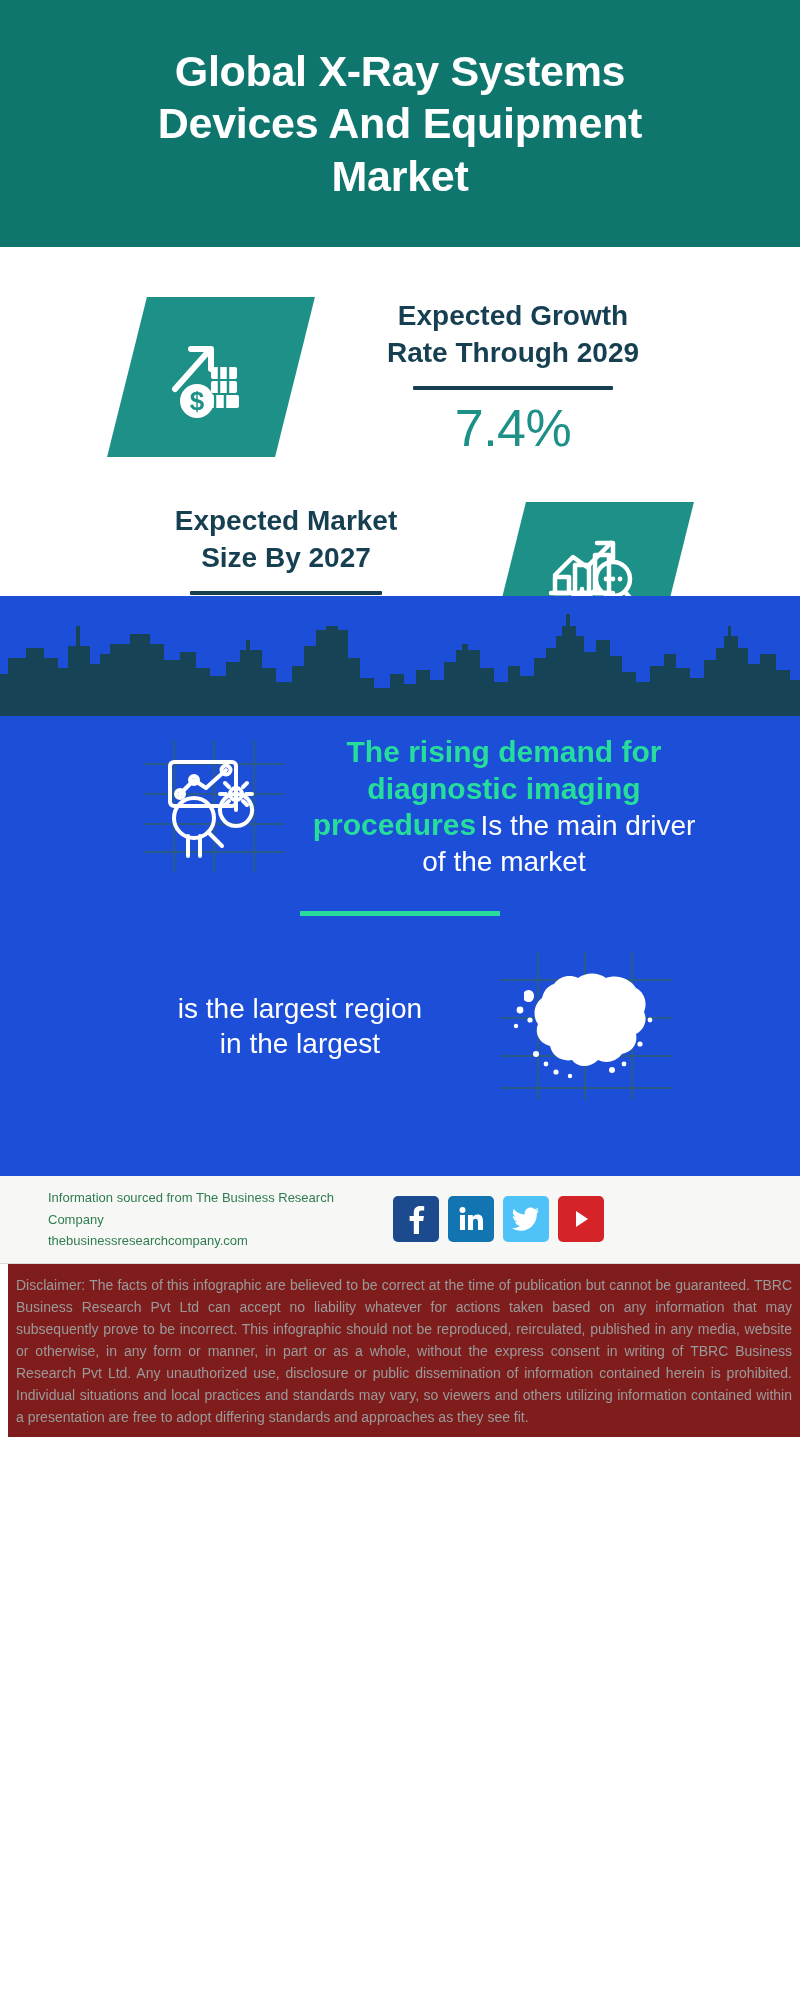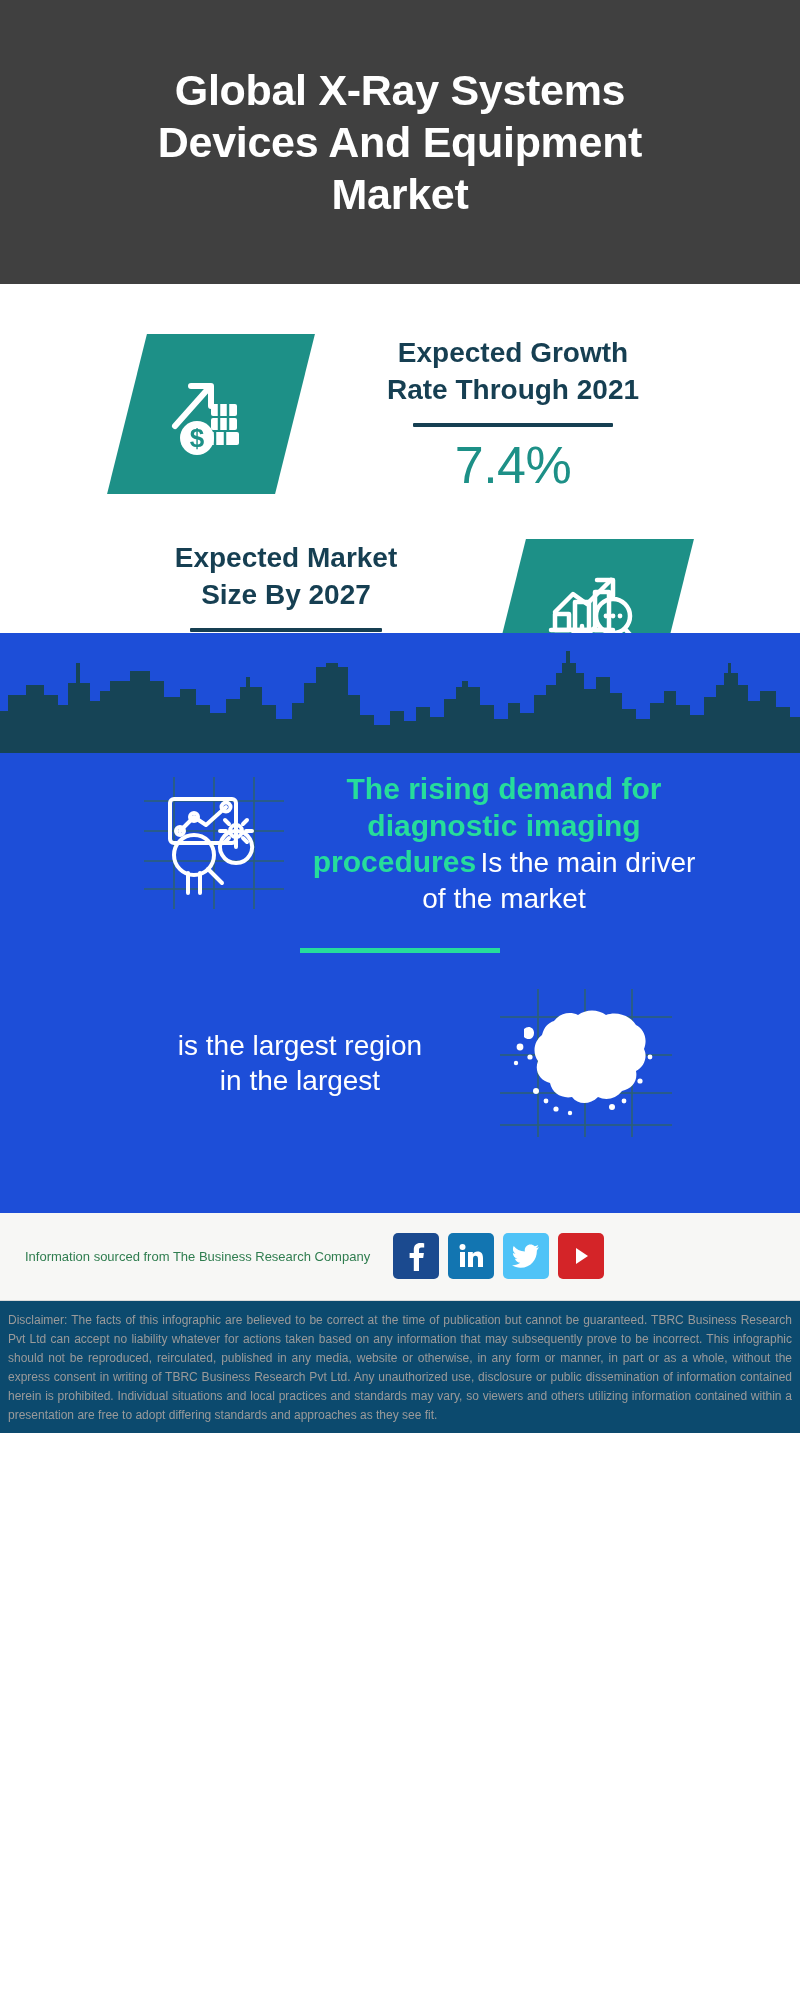--- a/index.html
+++ b/index.html
@@ -8,22 +8,22 @@
     font-family:"Liberation Sans", sans-serif;
     background:#ffffff;
     width:800px; height:2000px;
     overflow:hidden;
     position:relative;
   }
   .page { width:800px; height:2000px; position:relative; }
 
   
   .header {
-    background:#404040;
-    height:284px;
+    background:#0f766e;
+    height:247px;
     display:flex; align-items:center; justify-content:center;
     padding:0 90px;
   }
   .header-title {
     color:#ffffff;
     font-size:43px;
     font-weight:bold;
     line-height:1.21;
     text-align:center;
     letter-spacing:-0.3px;
@@ -123,44 +123,45 @@
   .region-accent {
     color:#26dd9b; font-size:31px; font-weight:bold; line-height:1.25;
   }
   .map-ico { width:190px; height:160px; flex:none; margin-left:10px; }
 
   
   .footer-band {
     background:#f7f7f5;
     height:88px;
     display:flex; align-items:center;
-    padding-left:25px;
+    padding-left:48px;
     border-bottom:1px solid #dadada;
   }
   .footer-src {
     color:#2f7d4f;
     font-size:13px;
     line-height:1.65;
     flex:1;
   }
   .socials { display:flex; gap:9px; margin-right:196px; }
   .social { width:46px; height:46px; border-radius:5px; display:flex; align-items:center; justify-content:center; }
   .s-fb { background:#1b4a8f; }
   .s-li { background:#1275b1; }
   .s-tw { background:#4fc3f7; }
   .s-yt { background:#d42428; }
 
   .disclaimer {
-    background:#0c4a6e;
+    background:#7f1d1d;
     color:#9a9a9a;
-    font-size:12px;
+    font-size:14px;
     line-height:1.58;
     padding:10px 8px 8px 8px;
     text-align:justify;
     font-family:"Liberation Sans", sans-serif;
+    margin-left:8px;
   }
 </style>
 </head>
 <body>
 
 <div class="page">
 
   <div class="header">
     <div class="header-title">Global X-Ray Systems Devices And Equipment Market</div>
   </div>
@@ -188,21 +189,21 @@
               <line x1="52" y1="68" x2="52" y2="81"></line>
               <line x1="62" y1="68" x2="62" y2="81"></line>
             </g>
             <circle cx="34" cy="74" r="17" fill="#ffffff"></circle>
             <text x="34" y="83" font-size="26" font-weight="bold" fill="#1d9087" text-anchor="middle" font-family="Liberation Sans, sans-serif">$</text>
           </svg>
         </span>
       </div>
       <div class="stat-text">
         <div class="stat-label">Expected Growth
-Rate Through 2021</div>
+Rate Through 2029</div>
         <div class="rule r1"></div>
         <div class="stat-value">7.4%</div>
       </div>
     </div>
 
     <div class="stat-row row2">
       <div class="stat-text">
         <div class="stat-label">Expected Market
 Size By 2027</div>
         <div class="rule r2"></div>
@@ -332,20 +333,21 @@
             </g>
           </svg>
         </div>
       </div>
     </div>
   </div>
 
   <div class="footer-band">
     <div class="footer-src">
       <div>Information sourced from The Business Research Company</div>
+      <div>thebusinessresearchcompany.com</div>
     </div>
     <div class="socials">
       <a class="social s-fb">
         <svg width="22" height="30" viewBox="0 0 22 30">
             <path fill="#ffffff" d="M14 30 V17 h4.2 l0.7-5H14 V9 c0-1.4 0.4-2.4 2.5-2.4 h2.7 V2.2 C18.7 2.1 17.1 2 15.2 2 11.4 2 8.8 4.3 8.8 8.5 V12 H4.6 v5 h4.2 v13 z"></path>
           </svg>
       </a>
       <a class="social s-li">
         <svg width="26" height="26" viewBox="0 0 26 26">
             <g fill="#ffffff">

